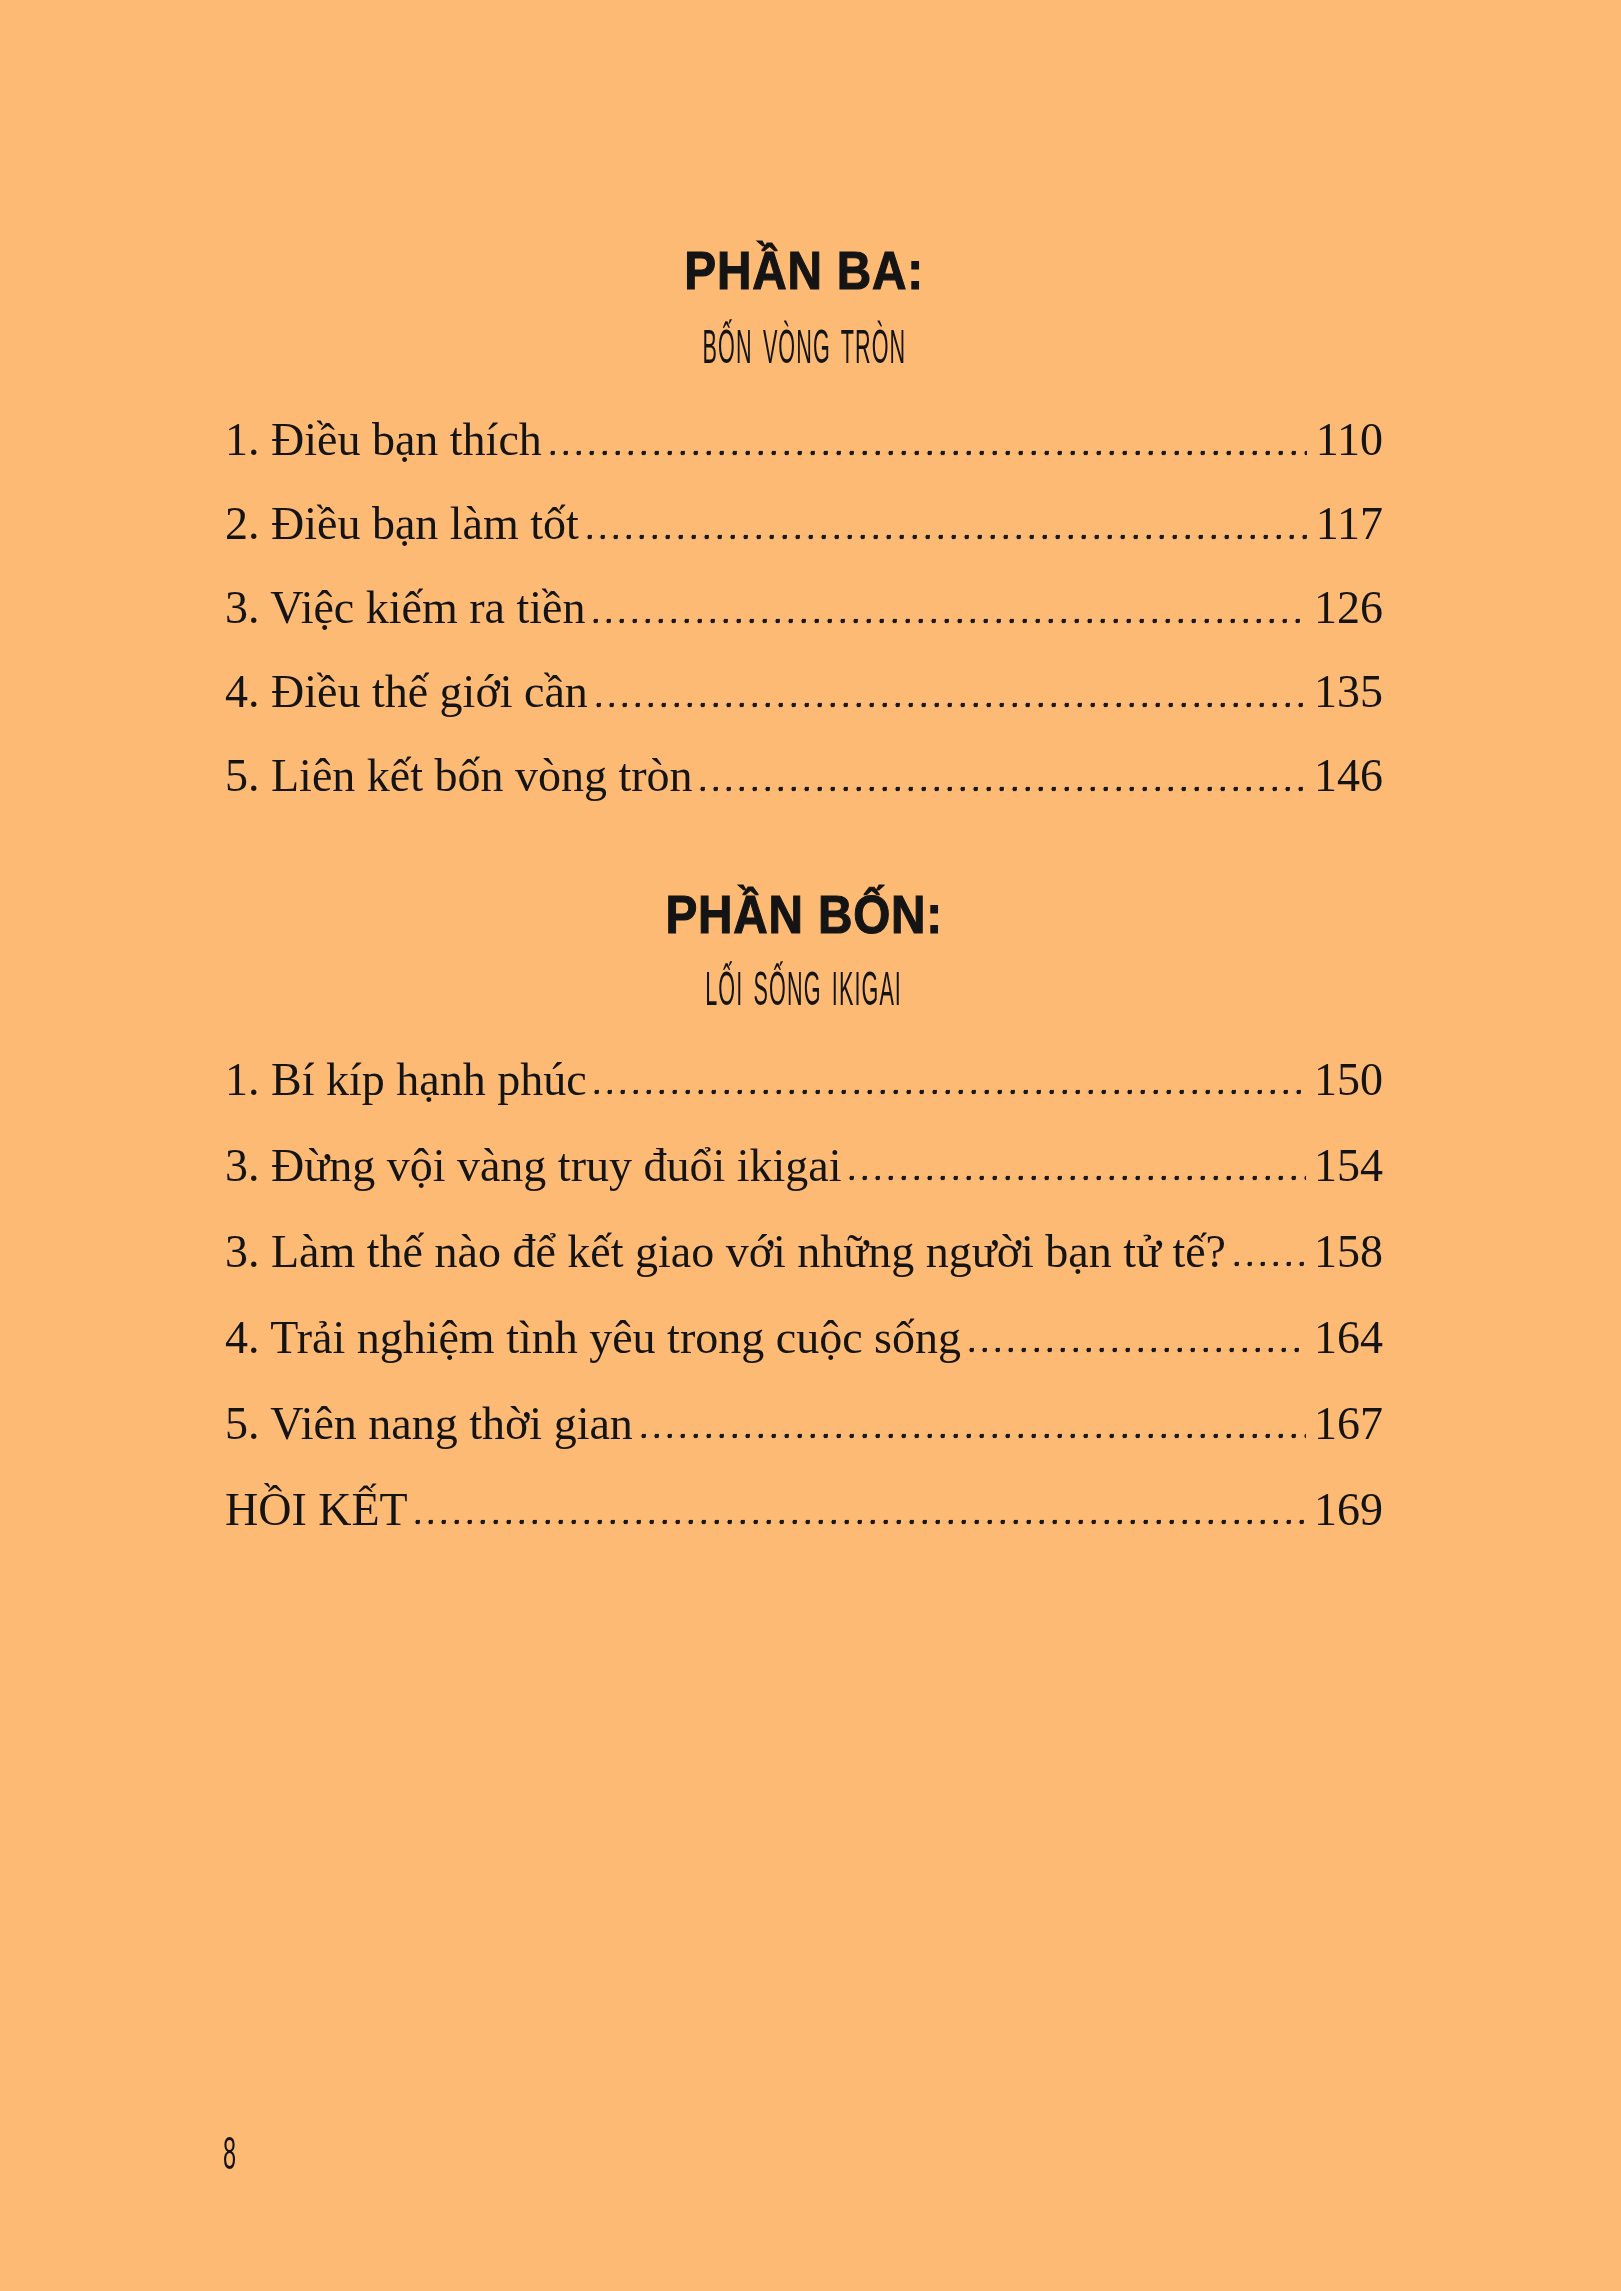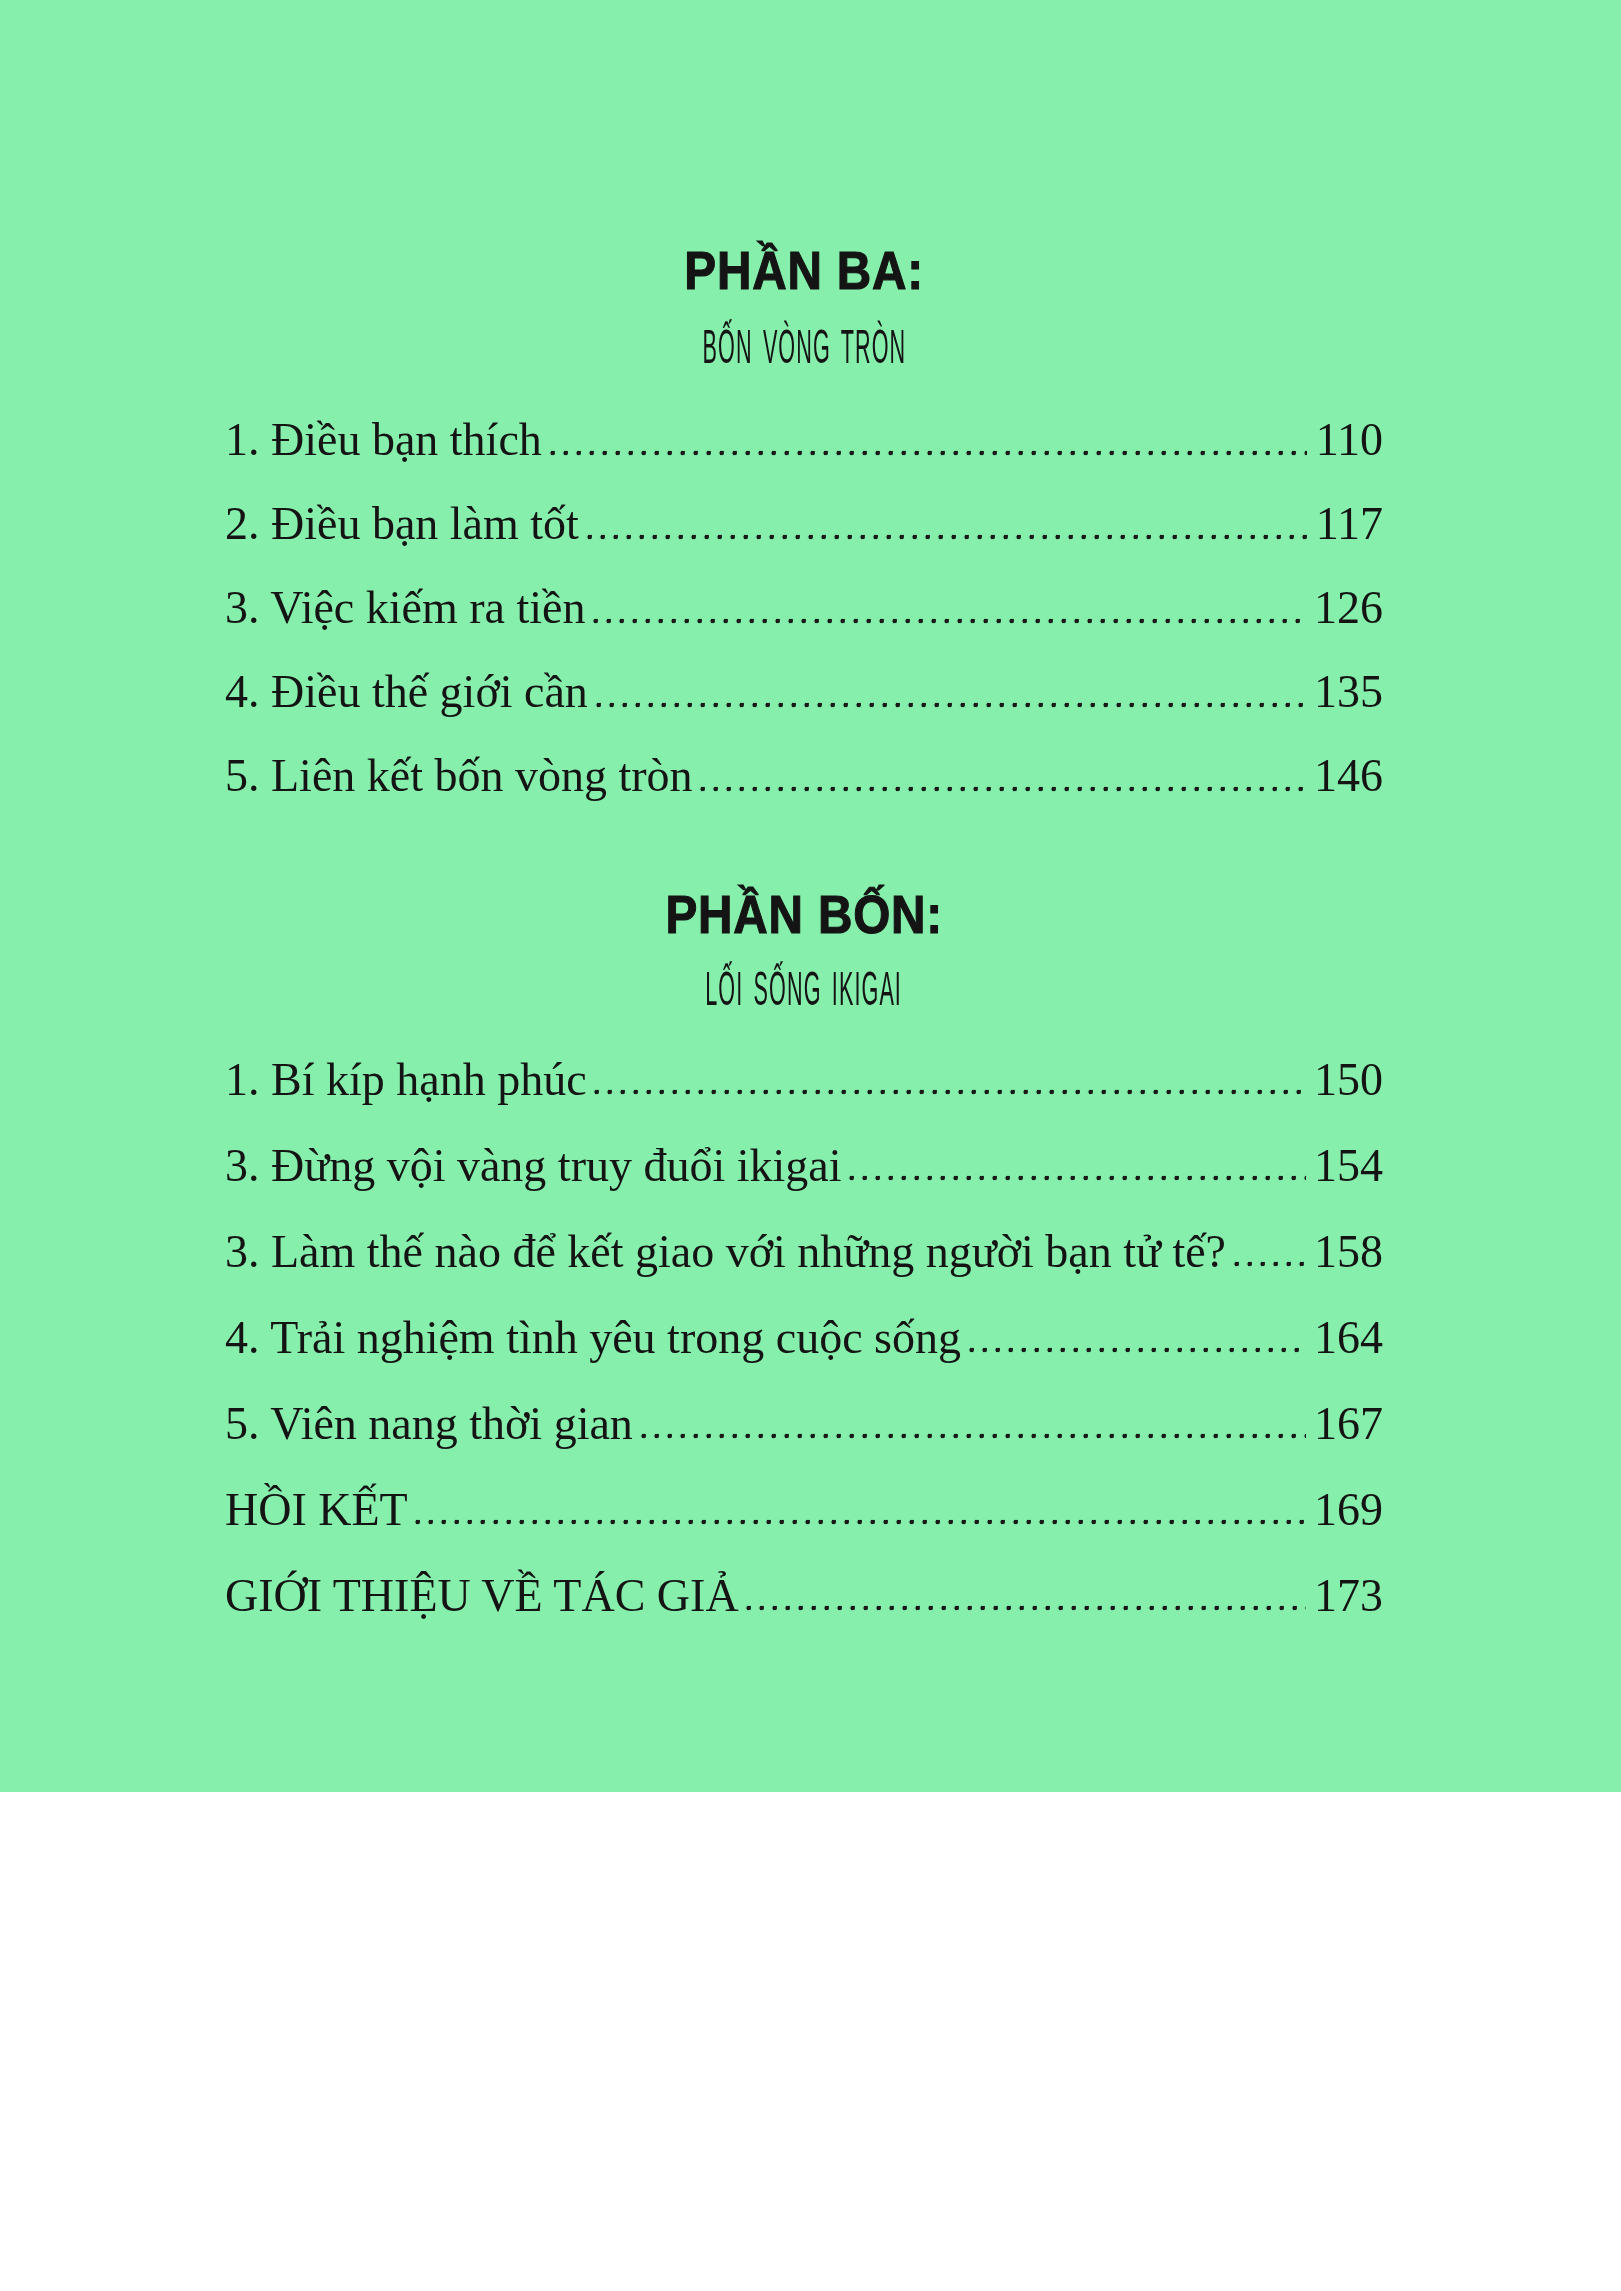--- a/index.html
+++ b/index.html
@@ -1,18 +1,18 @@
 <!DOCTYPE html>
 <html lang="vi" style="font-size:15px"><head>
 <meta charset="utf-8">
 <style>
   html,body { margin:0; padding:0; background:#ffffff; }
   .page {
-    position:relative; width:1621px; height:1792px;
-    background:#86efac; color:#141414; overflow:hidden;
+    position:relative; width:1621px; height:2291px;
+    background:#fdba74; color:#141414; overflow:hidden;
     font-family:"Liberation Serif", serif;
   }
   .content { position:absolute; left:225px; top:0; width:1158px; height:100%; }
 
   .part-heading {
     position:absolute; left:0; width:100%; text-align:center;
     font-family:"Liberation Sans", sans-serif; font-weight:bold;
     font-size:53px; line-height:53px; white-space:nowrap;
   }
   .part-heading .squeeze {
@@ -131,25 +131,20 @@
       <div class="toc-row">
         <span class="toc-label">5. Viên nang thời gian</span>
         <span class="toc-dots"></span>
         <span class="toc-page">167</span>
       </div>
       <div class="toc-row">
         <span class="toc-label">HỒI KẾT</span>
         <span class="toc-dots"></span>
         <span class="toc-page">169</span>
       </div>
-      <div class="toc-row">
-        <span class="toc-label">GIỚI THIỆU VỀ TÁC GIẢ</span>
-        <span class="toc-dots"></span>
-        <span class="toc-page">173</span>
-      </div>
     </div>
 
   </div>
 
   <div class="folio">
     <span class="squeeze">8</span>
   </div>
 </div>
 
 

